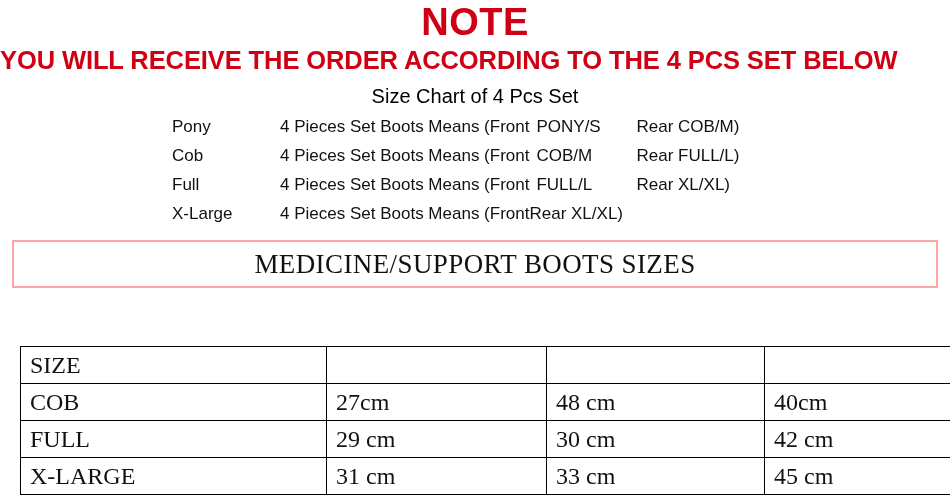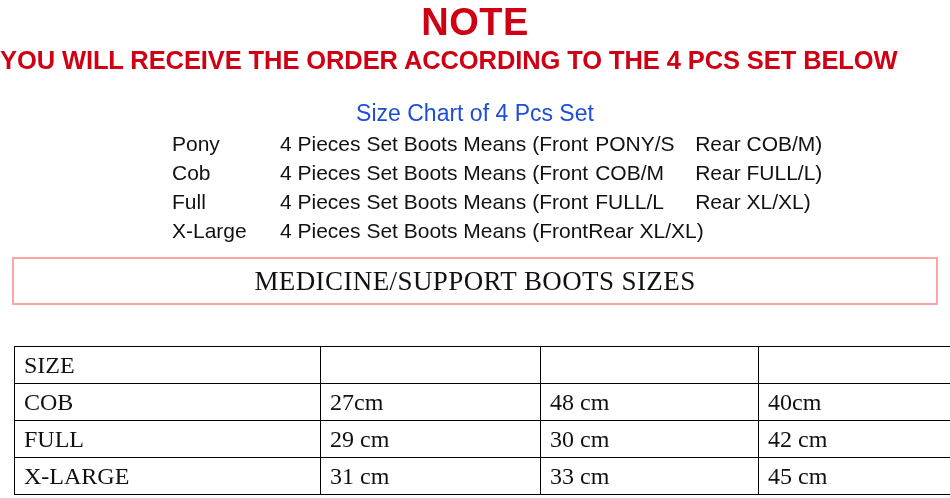--- a/index.html
+++ b/index.html
@@ -38,36 +38,36 @@
     font-size: 25.5px;
     line-height: 30px;
     letter-spacing: -0.1px;
     margin-top: 3px;
     white-space: nowrap;
   }
 
   
   .sizechart-title {
     text-align: center;
-    font-size: 23px;
+    font-size: 20px;
     line-height: 24px;
-    margin-top: 26px;
-    color: #1d4ed8;
+    margin-top: 9px;
+    color: #000000;
   }
   .set-list {
     margin: 4px 0 0 0;
     padding: 0;
     list-style: none;
     width: 640px;
     margin-left: 172px;
   }
   .set-row {
     display: flex;
     align-items: baseline;
-    font-size: 21px;
+    font-size: 17px;
     line-height: 29px;
     white-space: nowrap;
     color: #111;
   }
   .set-size {
     width: 80px;
     flex: 0 0 80px;
   }
   .set-desc {
     flex: 0 0 auto;
@@ -96,21 +96,21 @@
   .banner-text {
     font-family: "Liberation Serif", serif;
     font-size: 27px;
     letter-spacing: 0.4px;
     color: #111;
   }
 
   
   .table-wrap {
     position: absolute;
-    left: 14px;
+    left: 20px;
     top: 344px;
     width: 922px;
   }
   table.sizes {
     border-collapse: collapse;
     width: 100%;
     table-layout: fixed;
     font-family: "Liberation Serif", serif;
   }
   table.sizes td {

